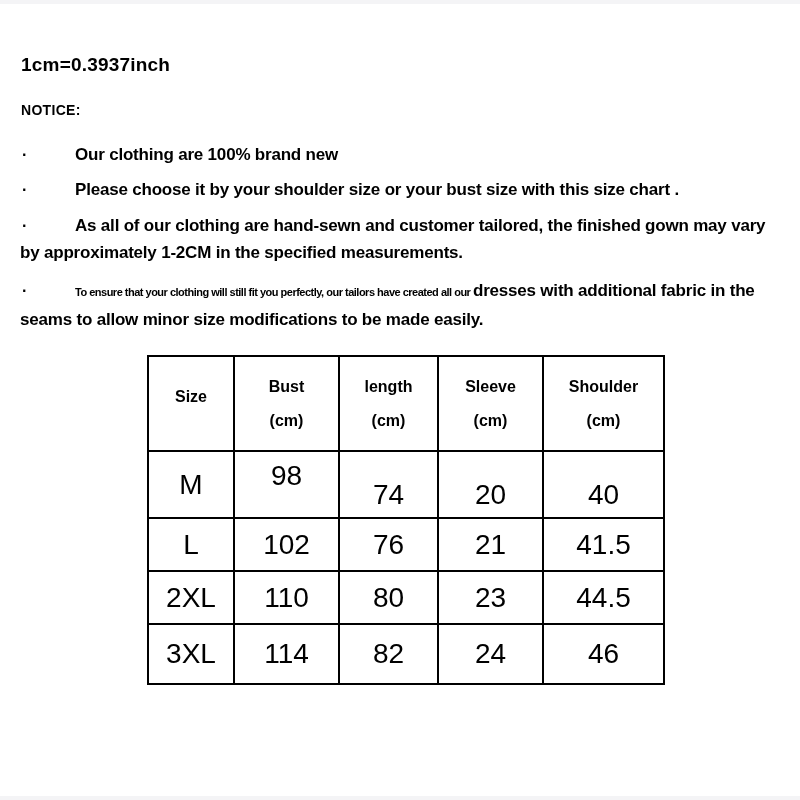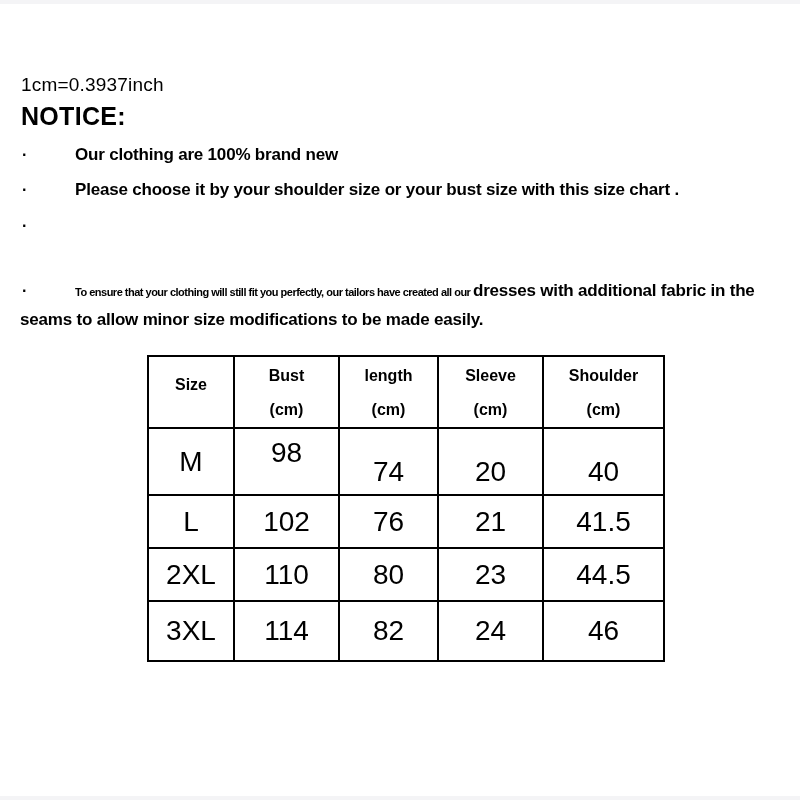--- a/index.html
+++ b/index.html
@@ -9,26 +9,26 @@
     color: #000000;
     font-family: "Liberation Sans", "DejaVu Sans", sans-serif;
     position: relative;
     overflow: hidden;
   }
   .edge-strip { position: absolute; left: 0; width: 800px; height: 4px; background: #f4f4f6; }
   .edge-top { top: 0; }
   .edge-bottom { bottom: 0; }
 
   .conv-note {
-    position: absolute; left: 21px; top: 74px;
-    font-size: 19px; font-weight: normal; letter-spacing: 0.2px;
+    position: absolute; left: 21px; top: 54px;
+    font-size: 19px; font-weight: bold; letter-spacing: 0.2px;
   }
   .notice-title {
     position: absolute; left: 21px; top: 102px;
-    font-size: 25px; font-weight: bold; letter-spacing: 0.3px;
+    font-size: 14px; font-weight: bold; letter-spacing: 0.3px;
   }
   p.bullet {
     position: absolute; left: 20px; width: 762px; margin: 0;
     font-weight: bold; font-size: 17px; line-height: 27px;
     letter-spacing: -0.2px; text-indent: 55px;
   }
   .b1 { top: 141px; }
   .b2 { top: 176px; }
   .b3 { top: 212px; }
   .b4 { top: 277px; line-height: 26.5px; text-indent: 53px; }
@@ -47,21 +47,21 @@
   .size-table th, .size-table td {
     border: 2px solid #000000;
     padding: 0;
     vertical-align: middle;
     overflow: hidden;
   }
   .size-table th { font-size: 16px; font-weight: bold; }
   .size-table th .l1 { display: block; margin-bottom: 15px; line-height: 19px; }
   .size-table th .l2 { display: block; line-height: 19px; }
   .size-table td { font-size: 28px; font-weight: 400; }
-  .size-table thead tr { height: 72px; }
+  .size-table thead tr { height: 95px; }
   .size-table tbody tr { height: 53px; }
   .size-table tbody tr:first-child { height: 67px; }
   .size-table tbody tr:last-child  { height: 60px; }
   
   .size-table tbody tr:first-child td:nth-child(2) { vertical-align: top; padding-top: 8px; margin-top: 44px; }
   .size-table tbody tr:first-child td:nth-child(n+3) { padding-top: 20px; }
 </style>
 </head>
 <body>
 
@@ -76,20 +76,21 @@
   <span>Our clothing are 100% brand new</span>
 </p>
 
 <p class="bullet b2">
   <span class="dot">·</span>
   <span>Please choose it by your shoulder size or your bust size with this size chart .</span>
 </p>
 
 <p class="bullet b3">
   <span class="dot">·</span>
+  <span>As all of our clothing are hand-sewn and customer tailored, the finished gown may vary by approximately 1-2CM in the specified measurements.</span>
 </p>
 
 <p class="bullet b4">
   <span class="dot">·</span>
   <span class="b4-intro">To ensure that your clothing will still fit you perfectly, our tailors have created all our </span><span class="b4-rest">dresses with additional fabric in the seams to allow minor size modifications to be made easily.</span>
 </p>
 
 <table class="size-table">
   <colgroup>
     <col style="width:86px">

